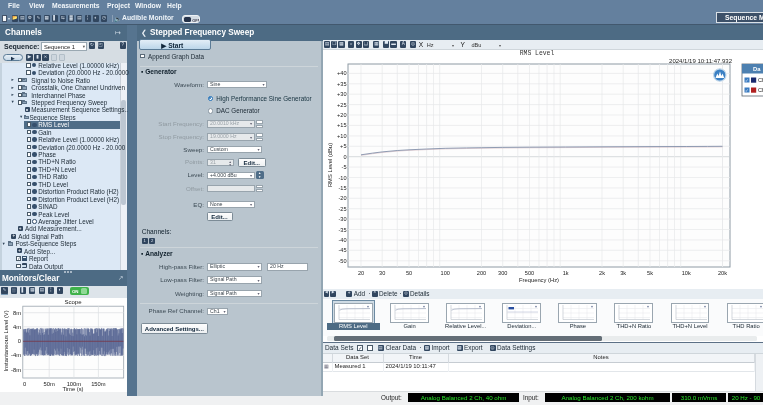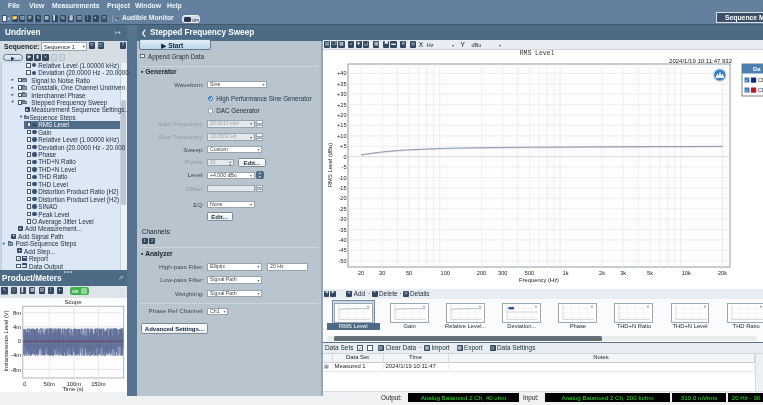--- a/index.html
+++ b/index.html
@@ -67,21 +67,21 @@
     <div style="position:absolute;left:114.5px;top:15.5px;font-size:6px;color:#1e2c3e;font-weight:normal;white-space:nowrap;line-height:1;">🔈</div>
     <div style="position:absolute;left:122px;top:15.2px;font-size:6.8px;color:#eef3f8;font-weight:bold;white-space:nowrap;line-height:1;">Audible Monitor</div>
     <div class="" style="position:absolute;left:182px;top:14.7px;width:18px;height:8px;background:#d4dce4;border:0.6px solid #eef2f6;border-radius:3px;overflow:hidden">
       <div style="position:absolute;left:1px;top:1.1px;width:6.5px;height:5.2px;background:#26334a;border-radius:1.5px"></div>
       <div style="position:absolute;left:9.2px;top:2.1px;font-size:4px;color:#445;font-weight:bold">OFF</div>
     </div>
     <div class="" style="position:absolute;left:716px;top:11.5px;width:47px;height:11.2px;background:#3c5068;border:1.4px solid #d9e0e6;border-right:none;overflow:hidden">
       <div style="position:absolute;left:8px;top:1.8px;font-size:6.8px;color:#fff;font-weight:bold;white-space:nowrap">Sequence Mode</div>
     </div>
     <div class="" style="position:absolute;left:0px;top:25px;width:126.5px;height:15.5px;background:#4d6b84"></div>
-    <div style="position:absolute;left:5px;top:29px;font-size:8.2px;color:#ffffff;font-weight:bold;white-space:nowrap;line-height:1;">Undriven</div>
+    <div style="position:absolute;left:5px;top:29px;font-size:8.2px;color:#ffffff;font-weight:bold;white-space:nowrap;line-height:1;">Channels</div>
     <div style="position:absolute;left:115px;top:28.5px;font-size:7px;color:#cfdbe6;font-weight:normal;white-space:nowrap;line-height:1;">↦</div>
     <div class="" style="position:absolute;left:126.5px;top:25px;width:10px;height:371px;background:#56748f"></div>
     <div class="" style="position:absolute;left:136.5px;top:25px;width:626.5px;height:15.5px;background:#4d6b84"></div>
     <div style="position:absolute;left:141px;top:28.8px;font-size:7px;color:#e8eef4;font-weight:normal;white-space:nowrap;line-height:1;">❮</div>
     <div style="position:absolute;left:150px;top:28.8px;font-size:8.2px;color:#ffffff;font-weight:bold;white-space:nowrap;line-height:1;">Stepped Frequency Sweep</div>
     <div class="" style="position:absolute;left:0px;top:40.5px;width:126.5px;height:351.5px;background:#ffffff"></div>
     <div class="" style="position:absolute;left:0px;top:40.5px;width:126.5px;height:12px;background:#d6dde3"></div>
     <div style="position:absolute;left:4px;top:43px;font-size:7px;color:#14202c;font-weight:bold;white-space:nowrap;line-height:1;">Sequence:</div>
     <div class="" style="position:absolute;left:41px;top:41.8px;width:46px;height:9px;background:#fff;border:1px solid #9aa8b2">
       <div style="position:absolute;left:2px;top:1.6px;font-size:5.8px;color:#222;white-space:nowrap">Sequence 1</div>
@@ -217,21 +217,21 @@
     <div style="position:absolute;left:29px;top:256.08px;font-size:6.3px;color:#1b2833;font-weight:normal;white-space:nowrap;line-height:1;">Report</div>
     <div class="" style="position:absolute;left:16px;top:263.61px;width:4.6px;height:4.6px;background:#fff;border:0.9px solid #4a5a68"></div>
     <div class="" style="position:absolute;left:21.5px;top:263.31px;width:5px;height:5px;background:#31465f;border-radius:1px">
       <div style="position:absolute;left:0.8px;top:1.4px;width:3.4px;height:2.2px;background:#cfe0ef"></div>
     </div>
     <div style="position:absolute;left:29px;top:263.51px;font-size:6.3px;color:#1b2833;font-weight:normal;white-space:nowrap;line-height:1;">Data Output</div>
     <div class="" style="position:absolute;left:0px;top:270px;width:126.5px;height:15.5px;background:#4d6b84"></div>
     <div class="" style="position:absolute;left:64px;top:271.2px;width:1.6px;height:1.6px;background:#b9c6d2;border-radius:50%"></div>
     <div class="" style="position:absolute;left:67px;top:271.2px;width:1.6px;height:1.6px;background:#b9c6d2;border-radius:50%"></div>
     <div class="" style="position:absolute;left:70px;top:271.2px;width:1.6px;height:1.6px;background:#b9c6d2;border-radius:50%"></div>
-    <div style="position:absolute;left:2px;top:275px;font-size:8.2px;color:#ffffff;font-weight:bold;white-space:nowrap;line-height:1;">Product/Meters</div>
+    <div style="position:absolute;left:2px;top:275px;font-size:8.2px;color:#ffffff;font-weight:bold;white-space:nowrap;line-height:1;">Monitors/Clear</div>
     <div style="position:absolute;left:118px;top:274.5px;font-size:6.5px;color:#cfdbe6;font-weight:normal;white-space:nowrap;line-height:1;">↗</div>
     <div class="" style="position:absolute;left:0px;top:285.5px;width:126.5px;height:12px;background:#dde4ea"></div>
     <div class="" style="position:absolute;left:0.6px;top:286.6px;width:7.6px;height:8.2px;background:#cfe1f0;border:0.8px solid #7a9ab5"></div>
     <div class="" style="position:absolute;left:1.4px;top:287.3px;width:6.2px;height:6.8px;background:#31465f;border-radius:1px;overflow:hidden">
       <div style="width:100%;text-align:center;margin-top:0.8px;font-size:4.6px;color:#dfe8f2;line-height:1">∿</div>
     </div>
     <div class="" style="position:absolute;left:10.6px;top:287.3px;width:6.2px;height:6.8px;background:#31465f;border-radius:1px;overflow:hidden">
       <div style="width:100%;text-align:center;margin-top:0.8px;font-size:4.6px;color:#dfe8f2;line-height:1">░</div>
     </div>
     <div class="" style="position:absolute;left:20.1px;top:287.3px;width:6.2px;height:6.8px;background:#31465f;border-radius:1px;overflow:hidden">

